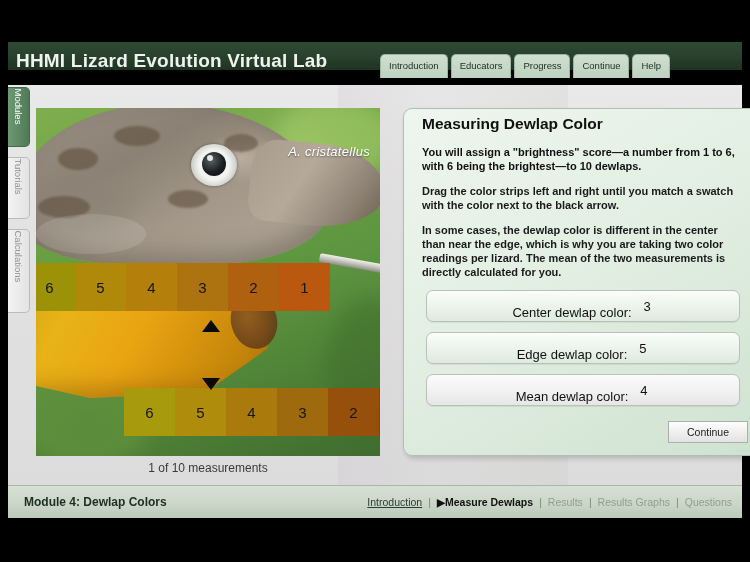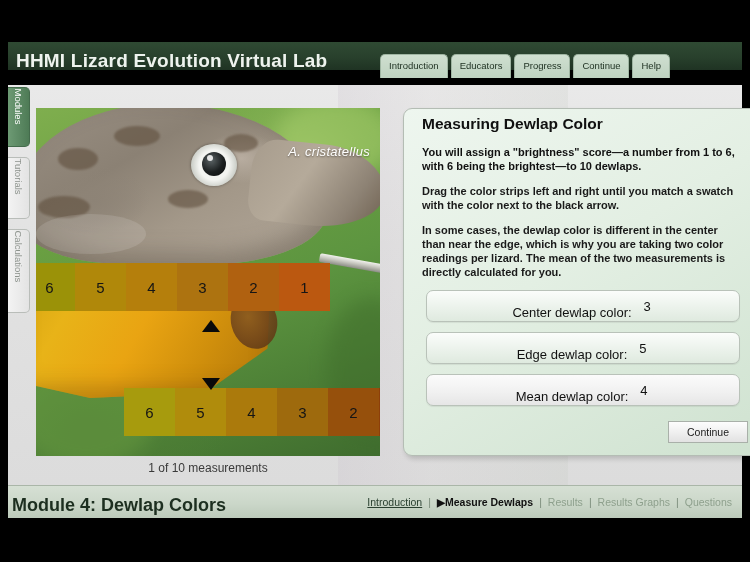--- a/index.html
+++ b/index.html
@@ -341,22 +341,22 @@
   
   #footer {
     position: absolute;
     left: 8px; top: 485px;
     width: 734px; height: 33px;
     background: linear-gradient(180deg,#d6e0d4 0%, #cbd7c9 55%, #bccaba 100%);
     border-top: 1px solid #aab6a8;
   }
   #module-title {
     position: absolute;
-    left: 4px; top: 9px;
-    font-size: 18px;
+    left: 16px; top: 9px;
+    font-size: 12px;
     font-weight: bold;
     color: #1d2f20;
   }
   #footer-nav {
     position: absolute;
     right: 10px; top: 10px;
     display: flex;
     align-items: center;
     font-size: 10.5px;
     white-space: nowrap;

